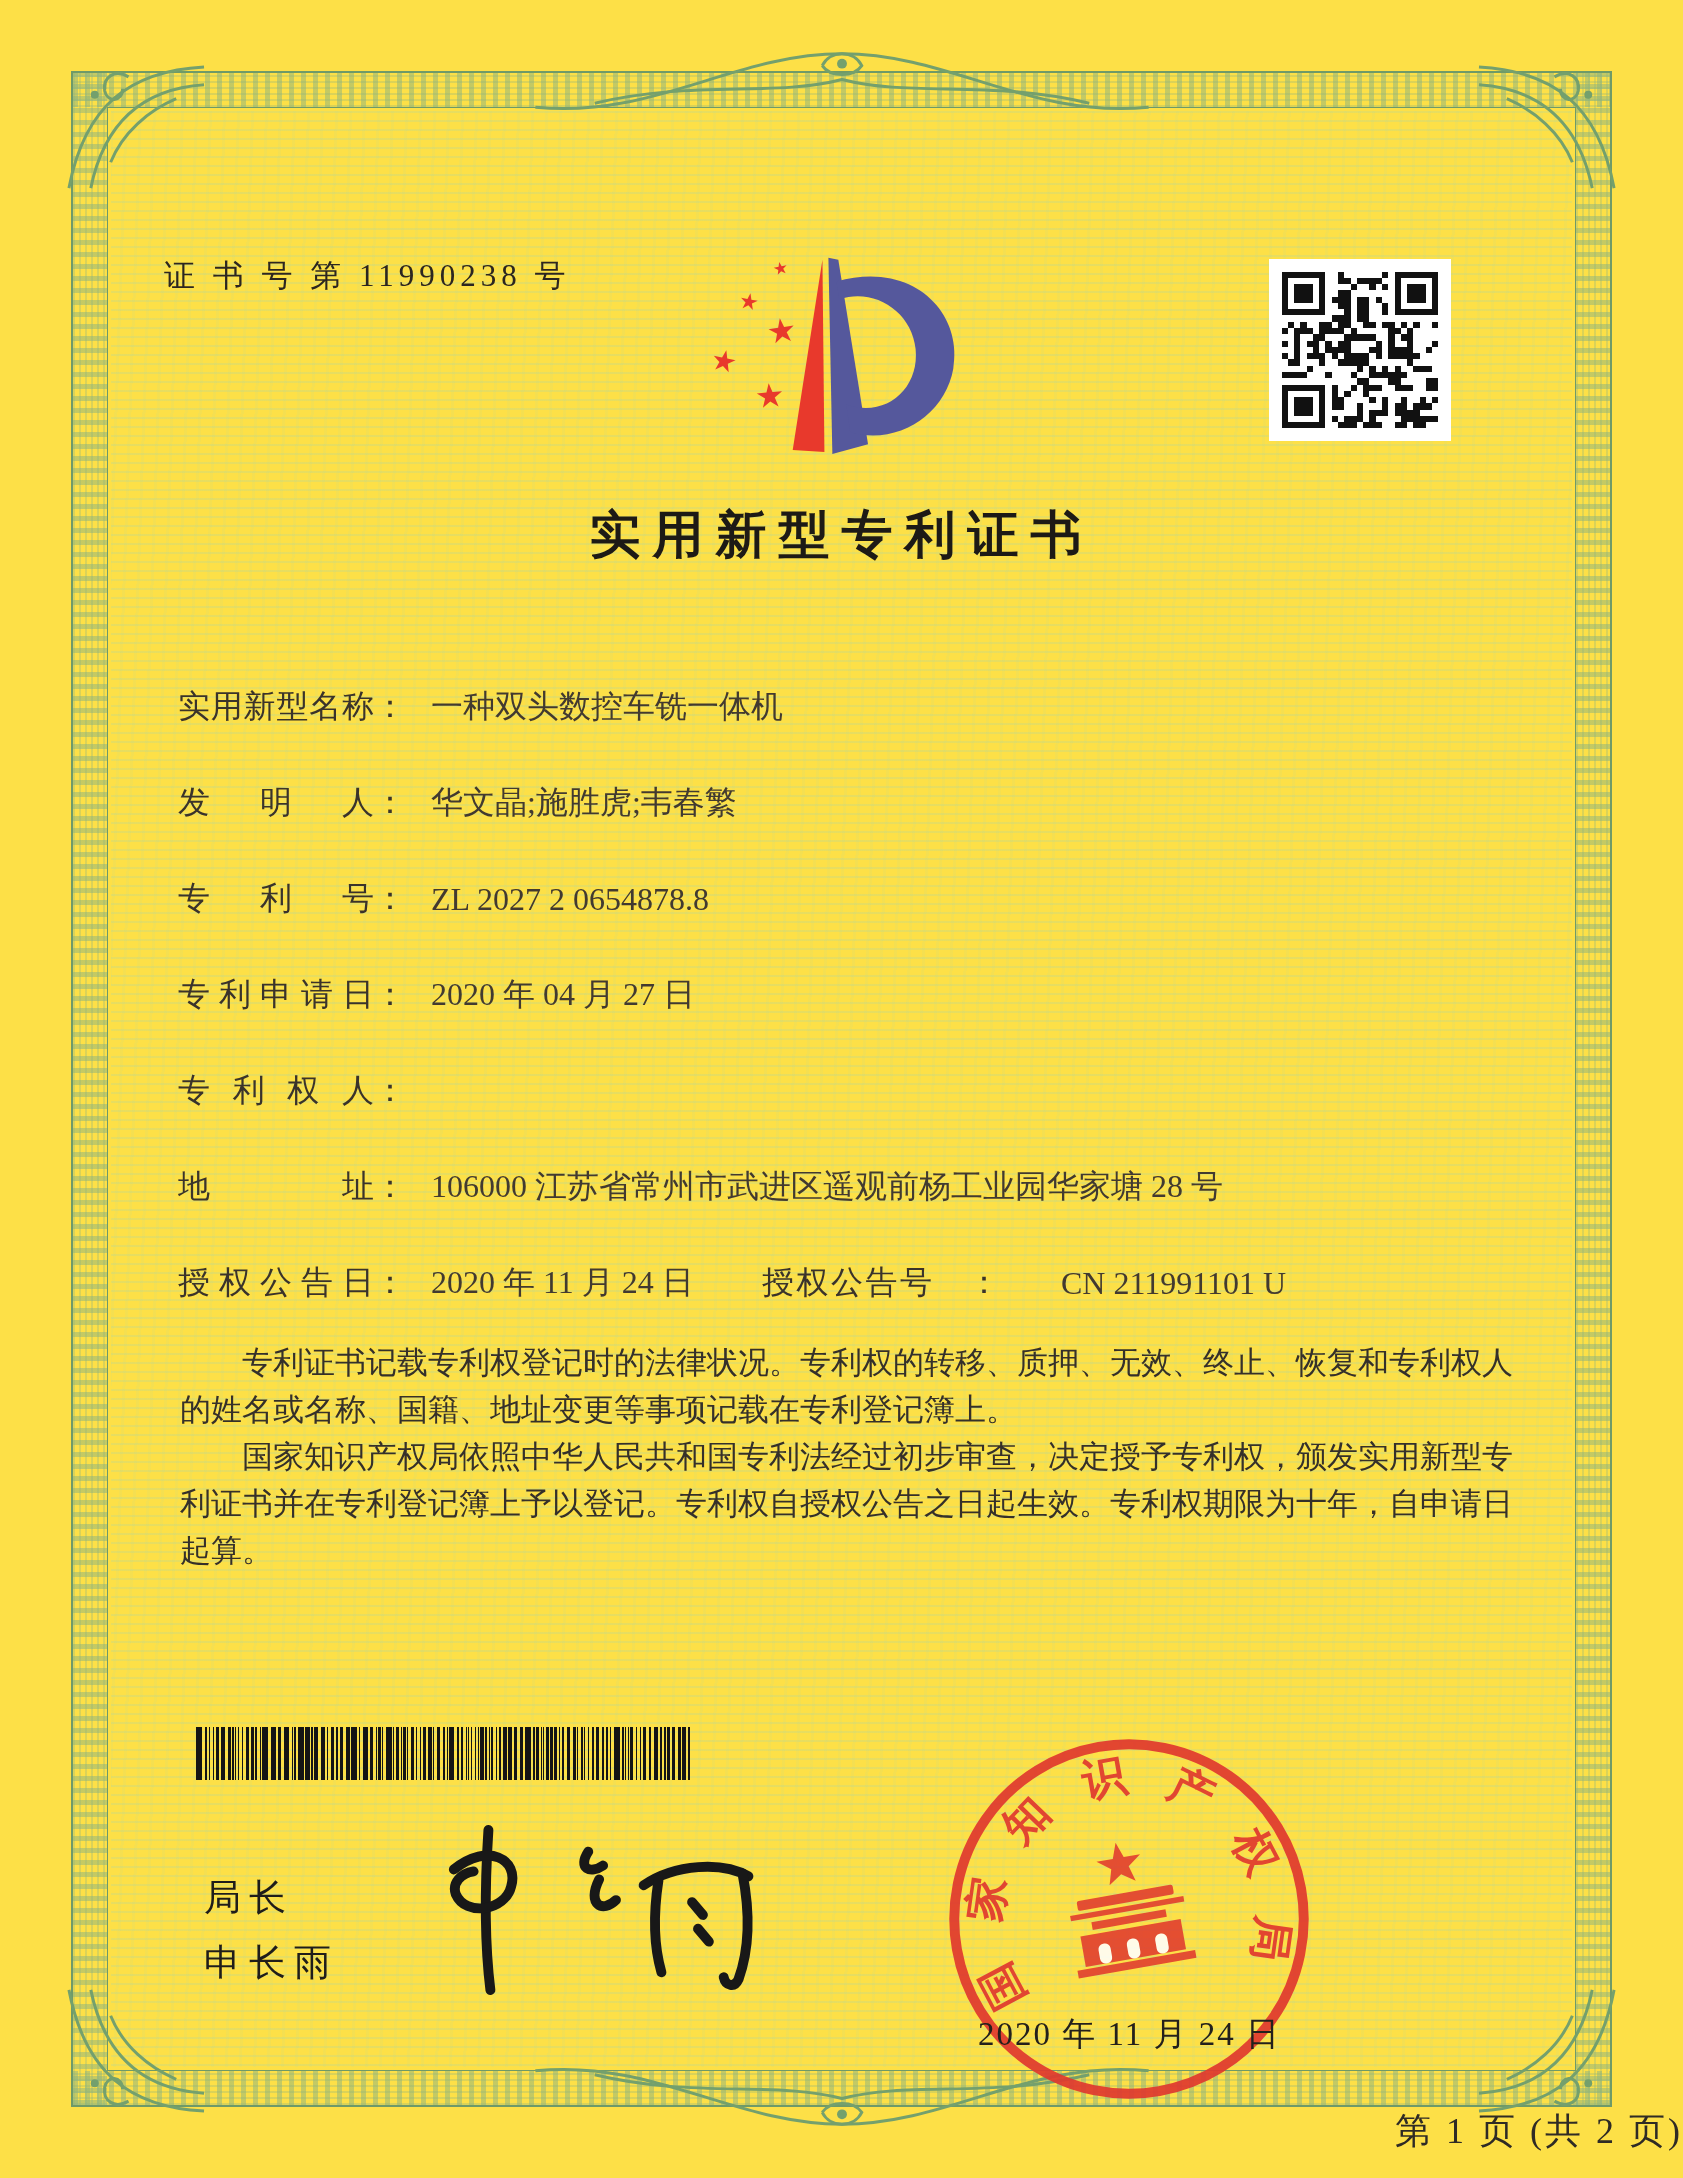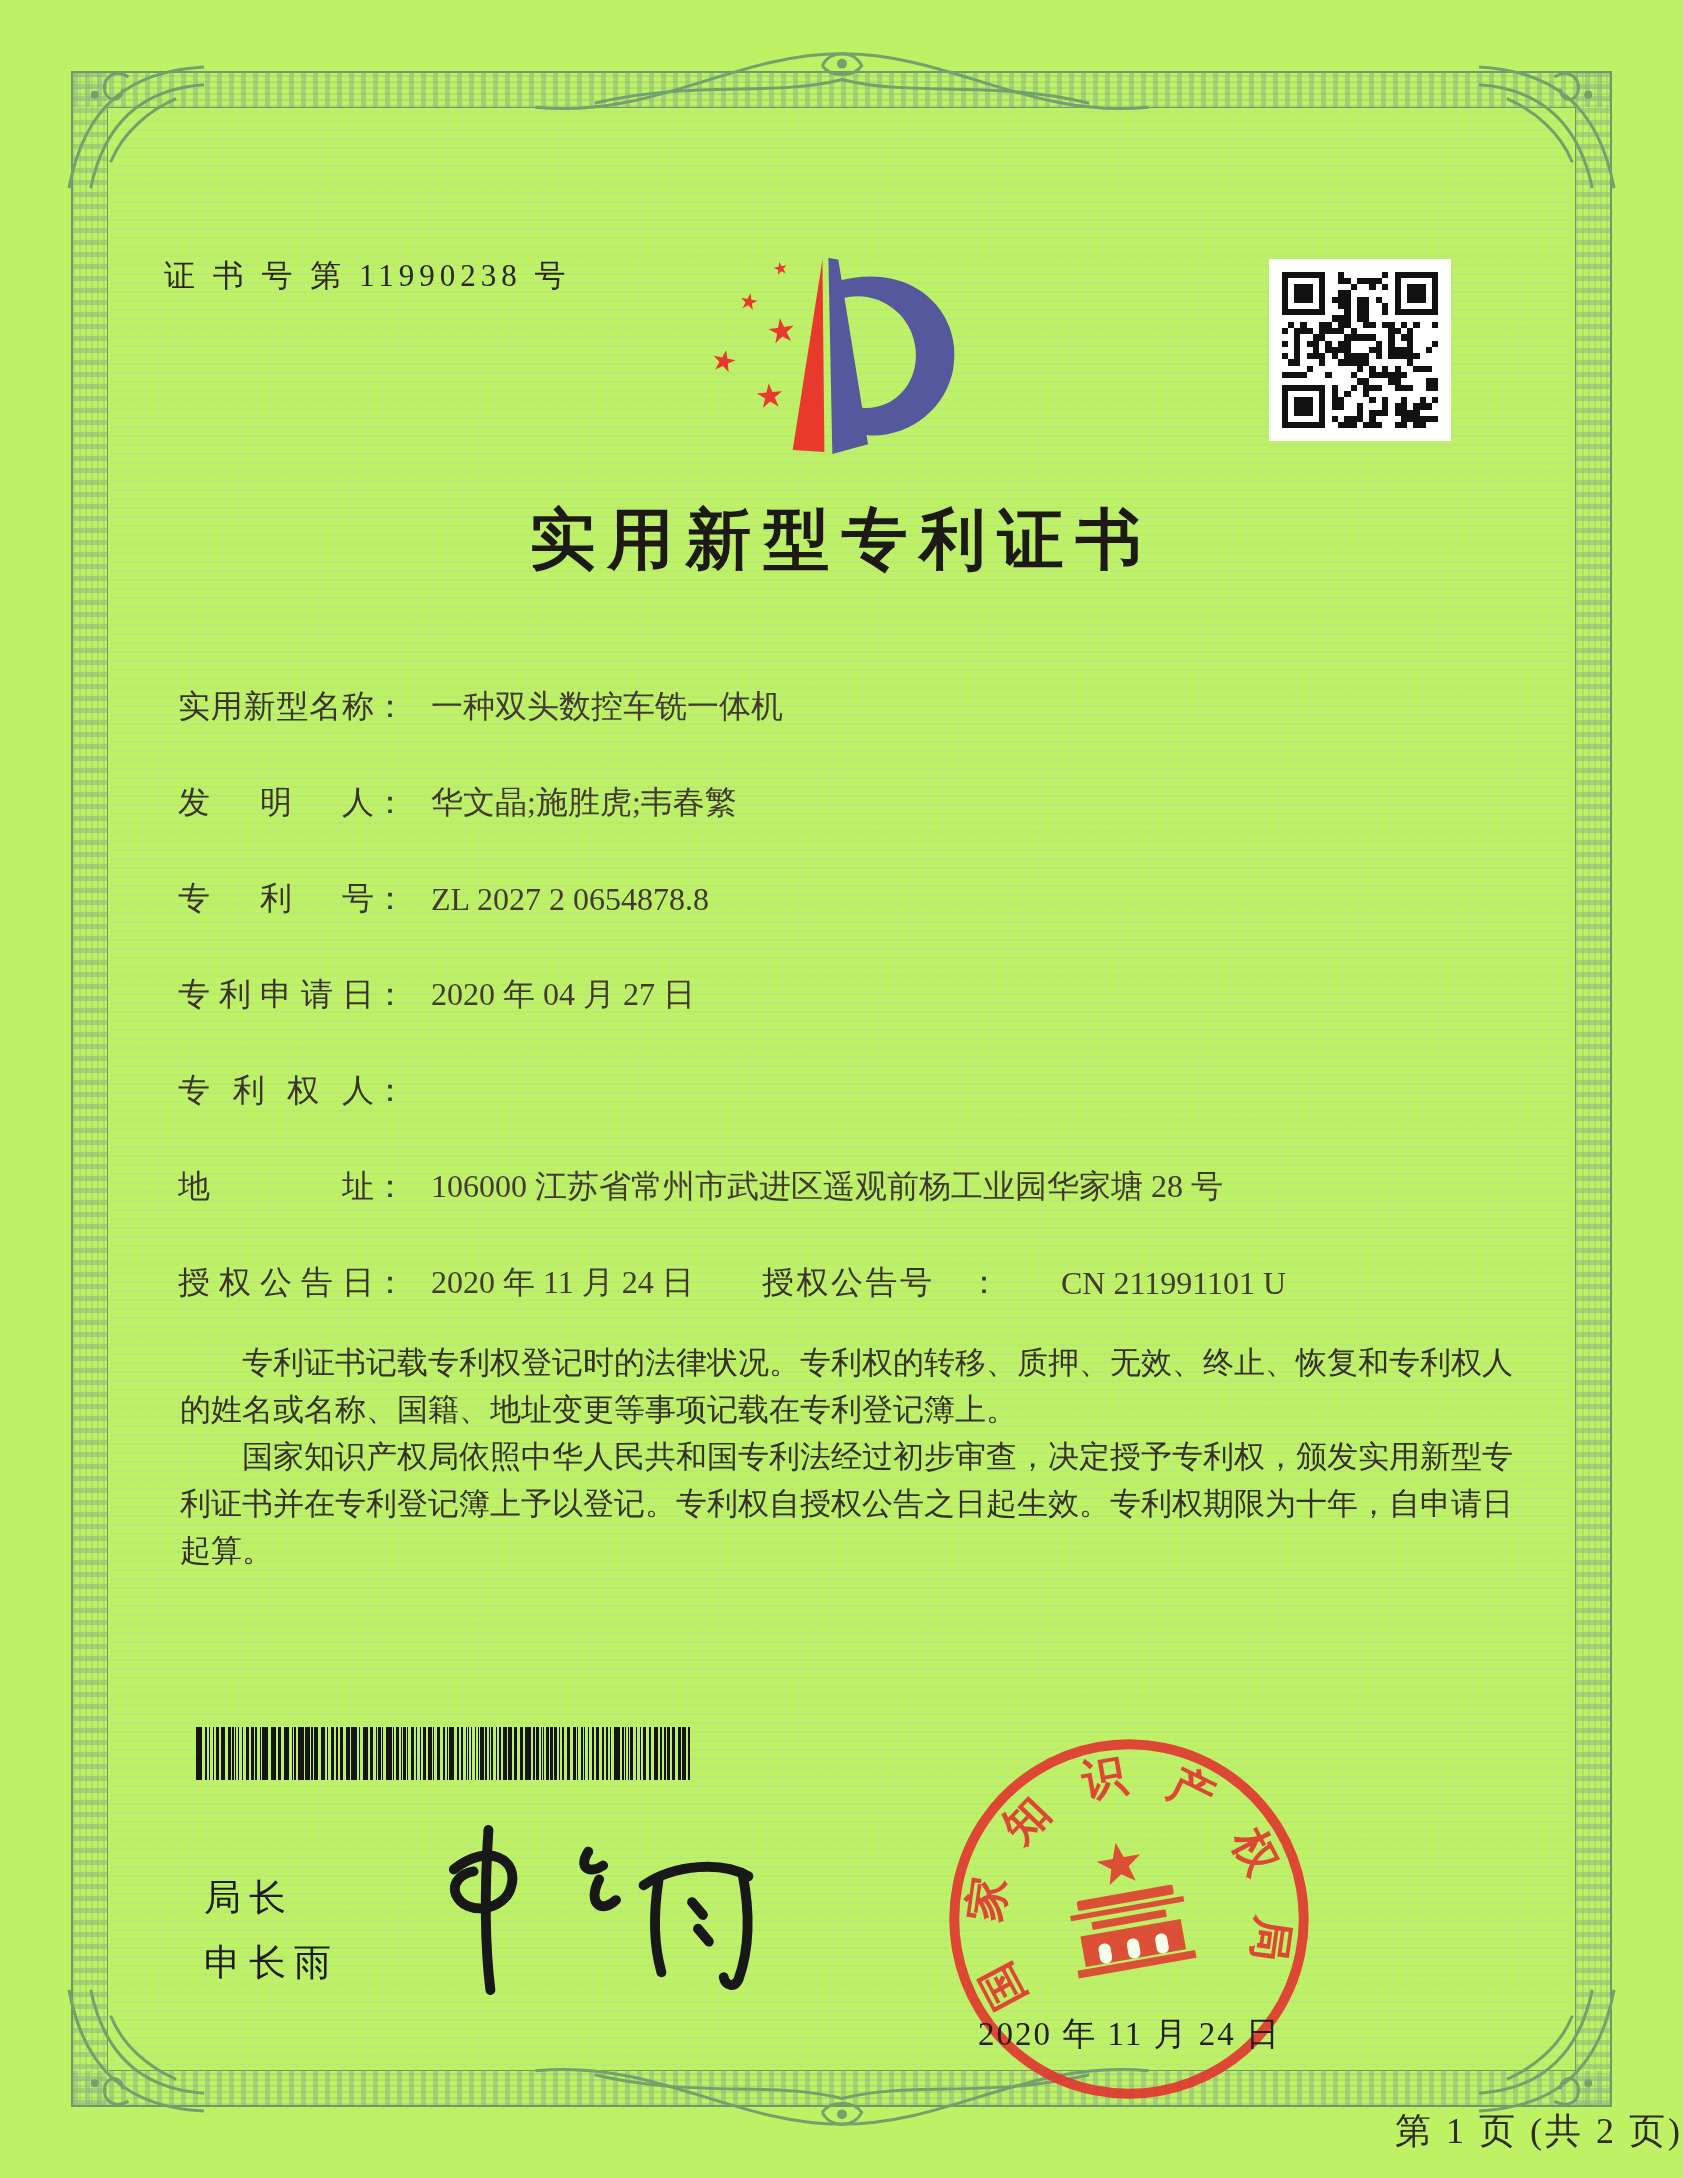--- a/index.html
+++ b/index.html
@@ -1,17 +1,17 @@
 <!DOCTYPE html>
 <html><head>
 <meta charset="utf-8">
 <style>
   html,body{margin:0;padding:0;background:#ffffff;}
   .page{
-    position:relative;width:1683px;height:2178px;background:#bef264;overflow:hidden;
+    position:relative;width:1683px;height:2178px;background:#fde047;overflow:hidden;
     font-family:"Liberation Serif","DejaVu Serif",serif;color:#3a332b;
   }
   
   .guilloche{
     position:absolute;inset:111px;z-index:0;
     background:
       repeating-linear-gradient(180deg, rgba(173,214,161,0.28) 0 2px, rgba(255,255,255,0) 2px 9px),
       repeating-linear-gradient(92deg, rgba(173,214,161,0.10) 0 3px, rgba(255,255,255,0) 3px 14px);
   }
   
@@ -39,21 +39,21 @@
 
   .cert-no{position:absolute;left:164px;top:255px;z-index:3;font-size:31px;color:#2c2620;letter-spacing:5px;}
 
   .logo{position:absolute;left:648px;top:230px;width:337px;height:238px;z-index:3;}
   .logo .star{position:absolute;color:#e8392c;line-height:1;}
 
   .qr{position:absolute;left:1269px;top:259px;width:182px;height:182px;z-index:3;}
 
   .title{
     position:absolute;left:0;right:0;top:495px;z-index:3;text-align:center;
-    font-size:66px;font-weight:700;color:#1d1a16;letter-spacing:12px;margin:0;
+    font-size:51px;font-weight:700;color:#1d1a16;letter-spacing:12px;margin:6px;
   }
 
   .fields{position:absolute;left:178px;right:168px;top:659px;z-index:3;}
   .frow{position:relative;height:96px;display:flex;align-items:center;font-size:32px;}
   .flabel{display:inline-block;width:196px;text-align:justify;text-align-last:justify;color:#3a332b;}
   .fcolon{color:#3a332b;}
   .fvalue{margin-left:25px;color:#423a30;white-space:nowrap;}
   .fgroup2{position:absolute;left:584px;top:0;height:100%;display:flex;align-items:center;gap:36px;}
   .fgroup2 .flabel{width:170px;}
 

